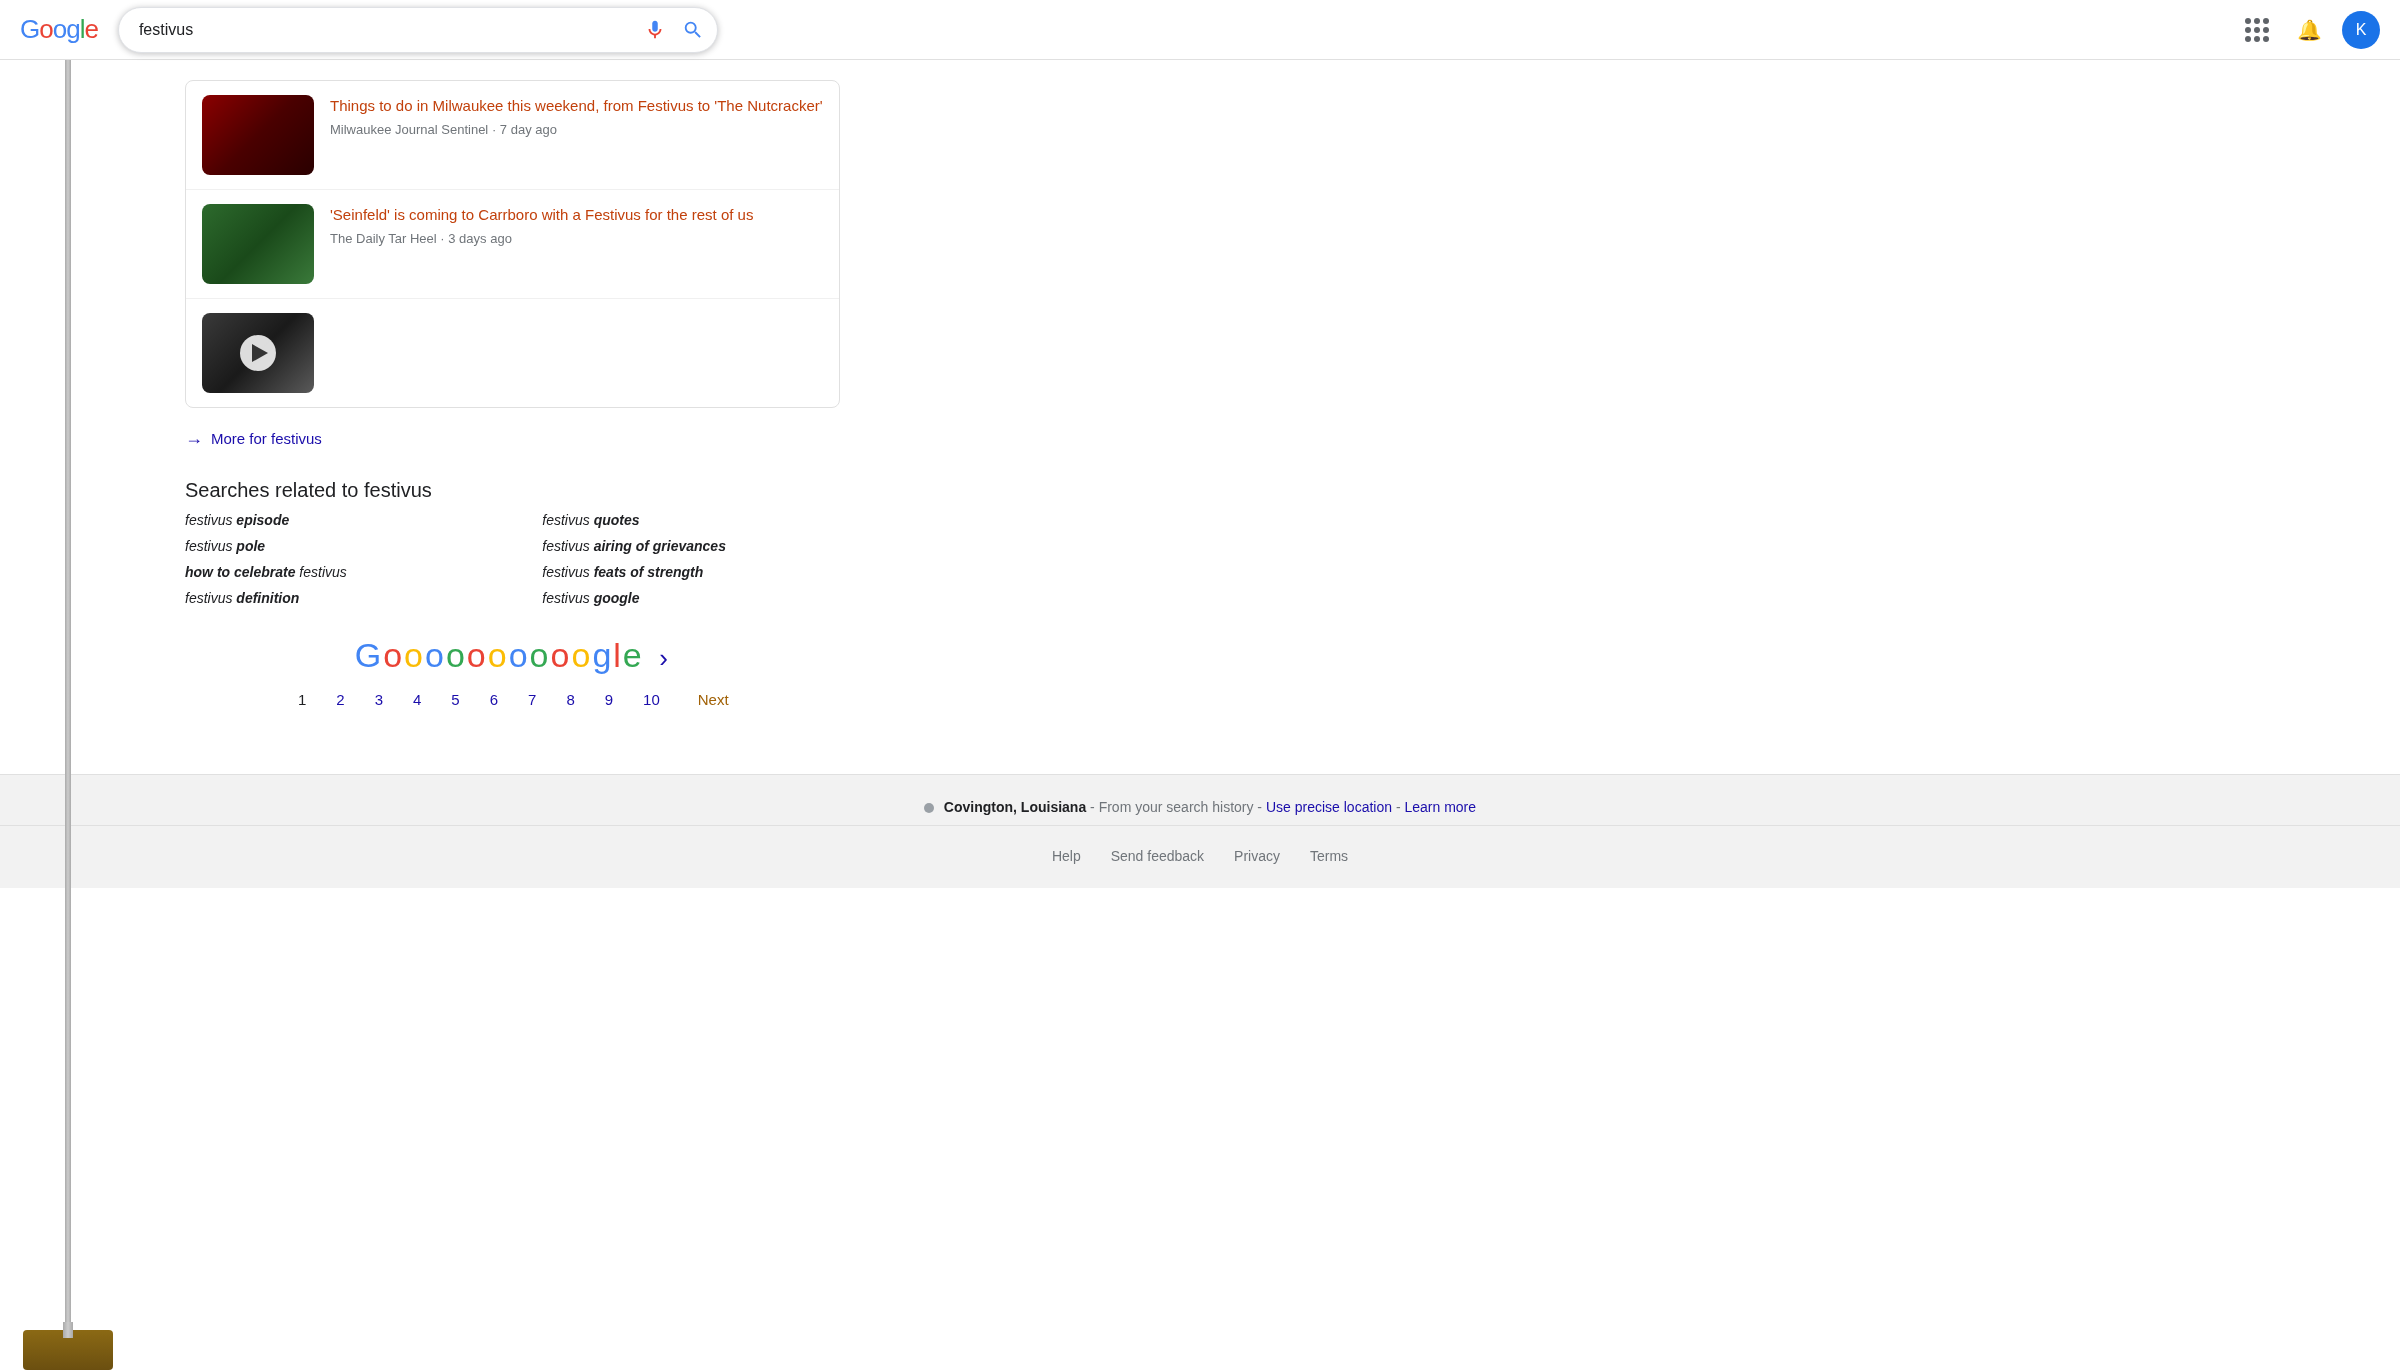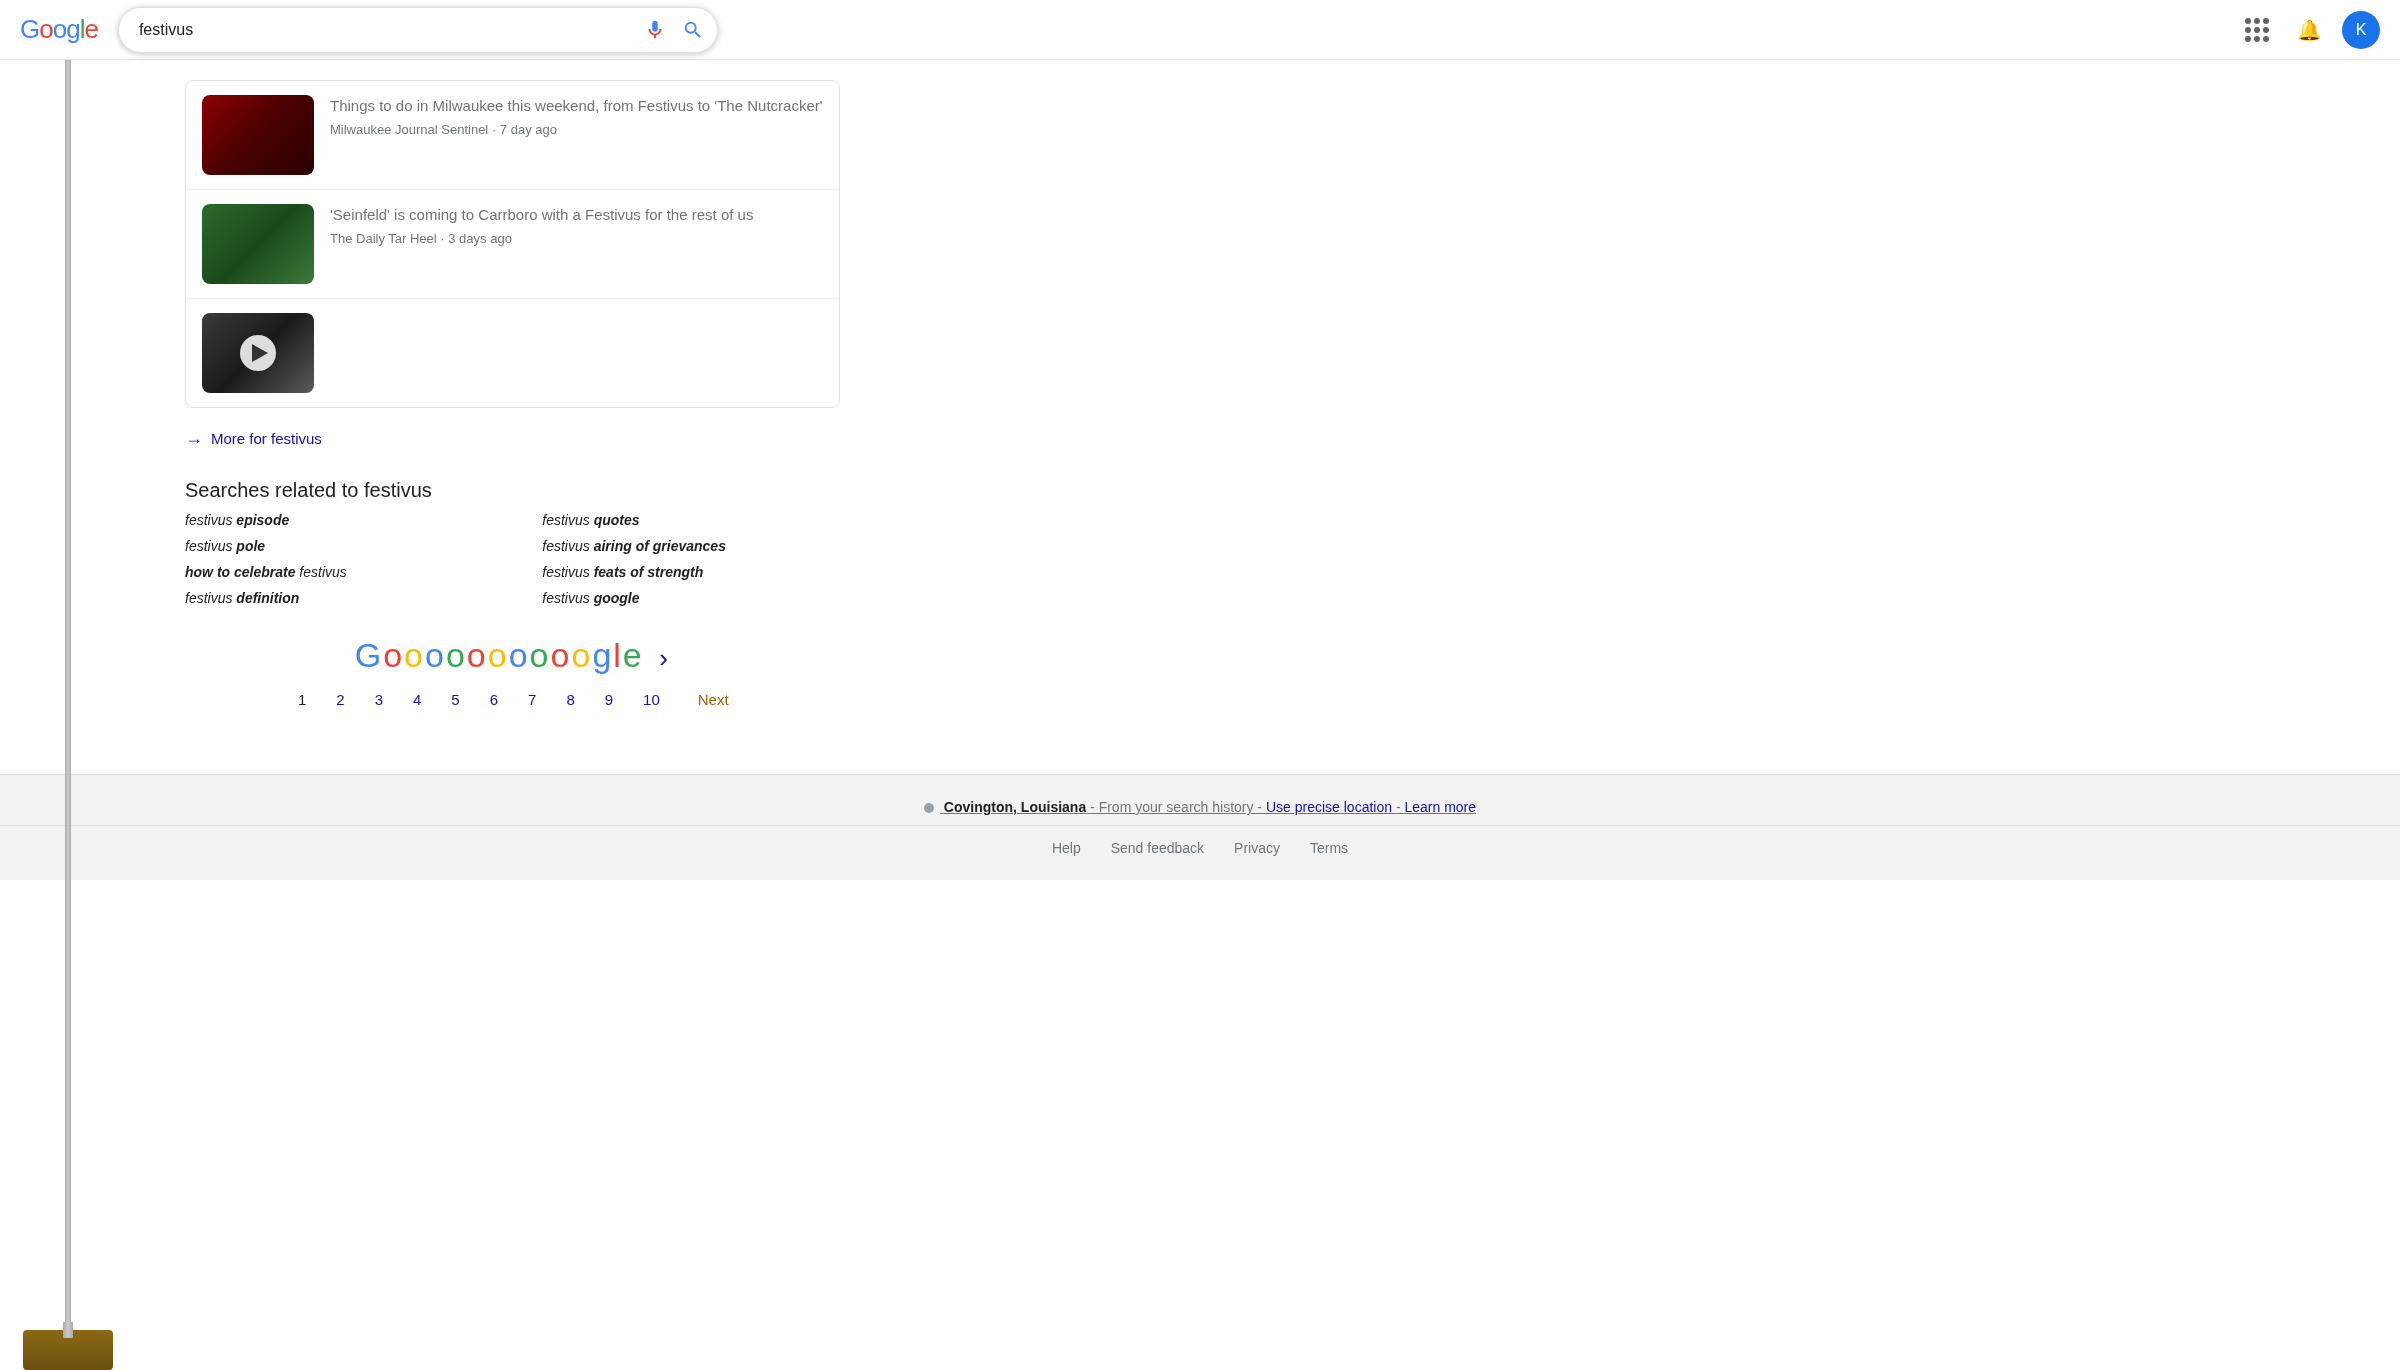--- a/index.html
+++ b/index.html
@@ -210,21 +210,21 @@
       border-top: 9px solid transparent;
       border-bottom: 9px solid transparent;
       border-left: 16px solid #333;
       margin-left: 3px;
     }
     .news-text {
       flex: 1;
     }
     .news-title {
       font-size: 15px;
-      color: #737373;
+      color: #c2410c;
       font-weight: 400;
       line-height: 1.4;
       cursor: pointer;
       text-decoration: none;
       display: block;
     }
     .news-source {
       margin-top: 6px;
       font-size: 13px;
       color: #70757a;
@@ -317,24 +317,23 @@
     
     .footer {
       background: #f2f2f2;
       border-top: 1px solid #e0e0e0;
       padding: 14px 0;
     }
     .footer-location {
       text-align: center;
       font-size: 14px;
       color: #70757a;
-      margin-bottom: 4px;
+      margin-bottom: 12px;
       padding: 10px 0;
       border-bottom: 1px solid #e0e0e0;
-      text-decoration: underline;
     }
     .footer-location strong { color: #202124; }
     .footer-dot {
       display: inline-block;
       width: 10px;
       height: 10px;
       background: #9aa0a6;
       border-radius: 50%;
       margin-right: 6px;
       vertical-align: middle;

